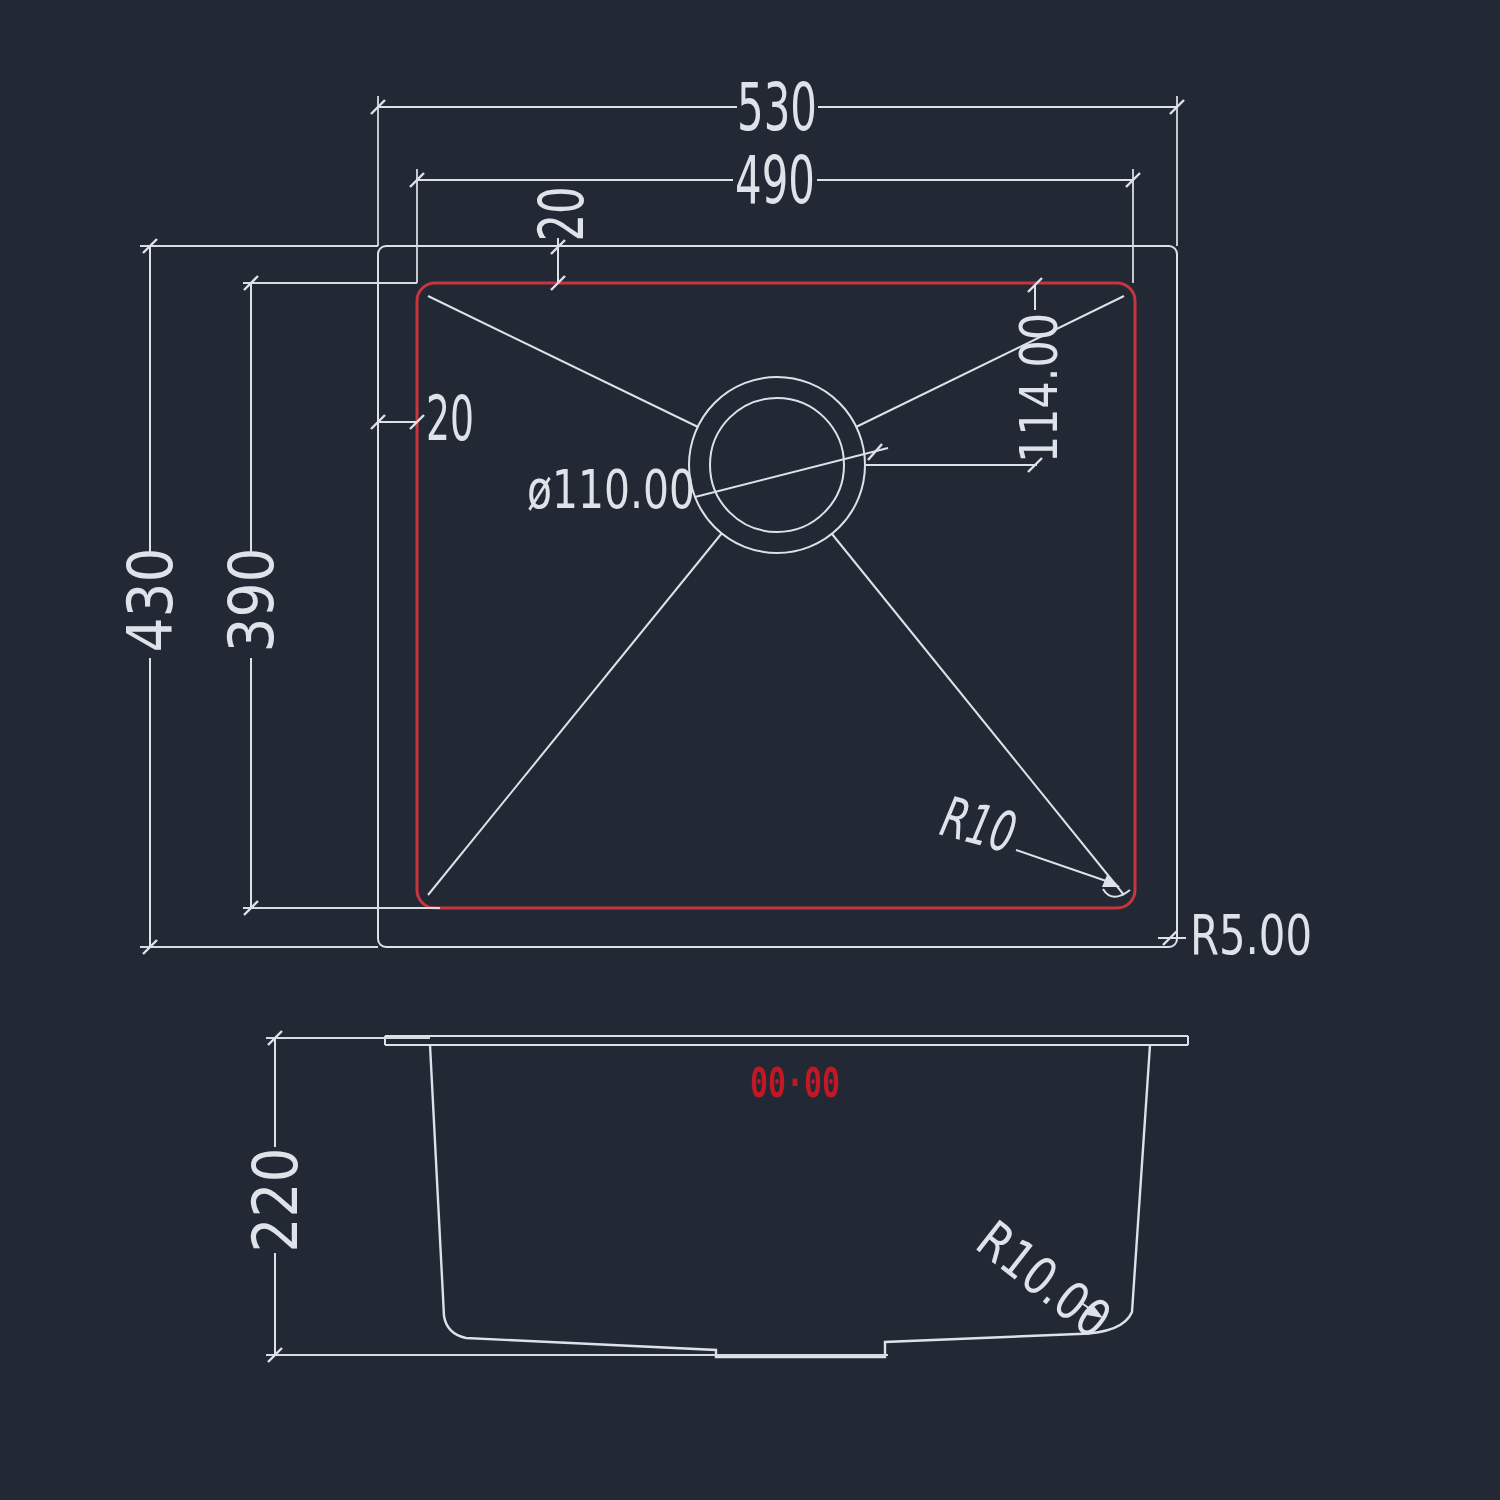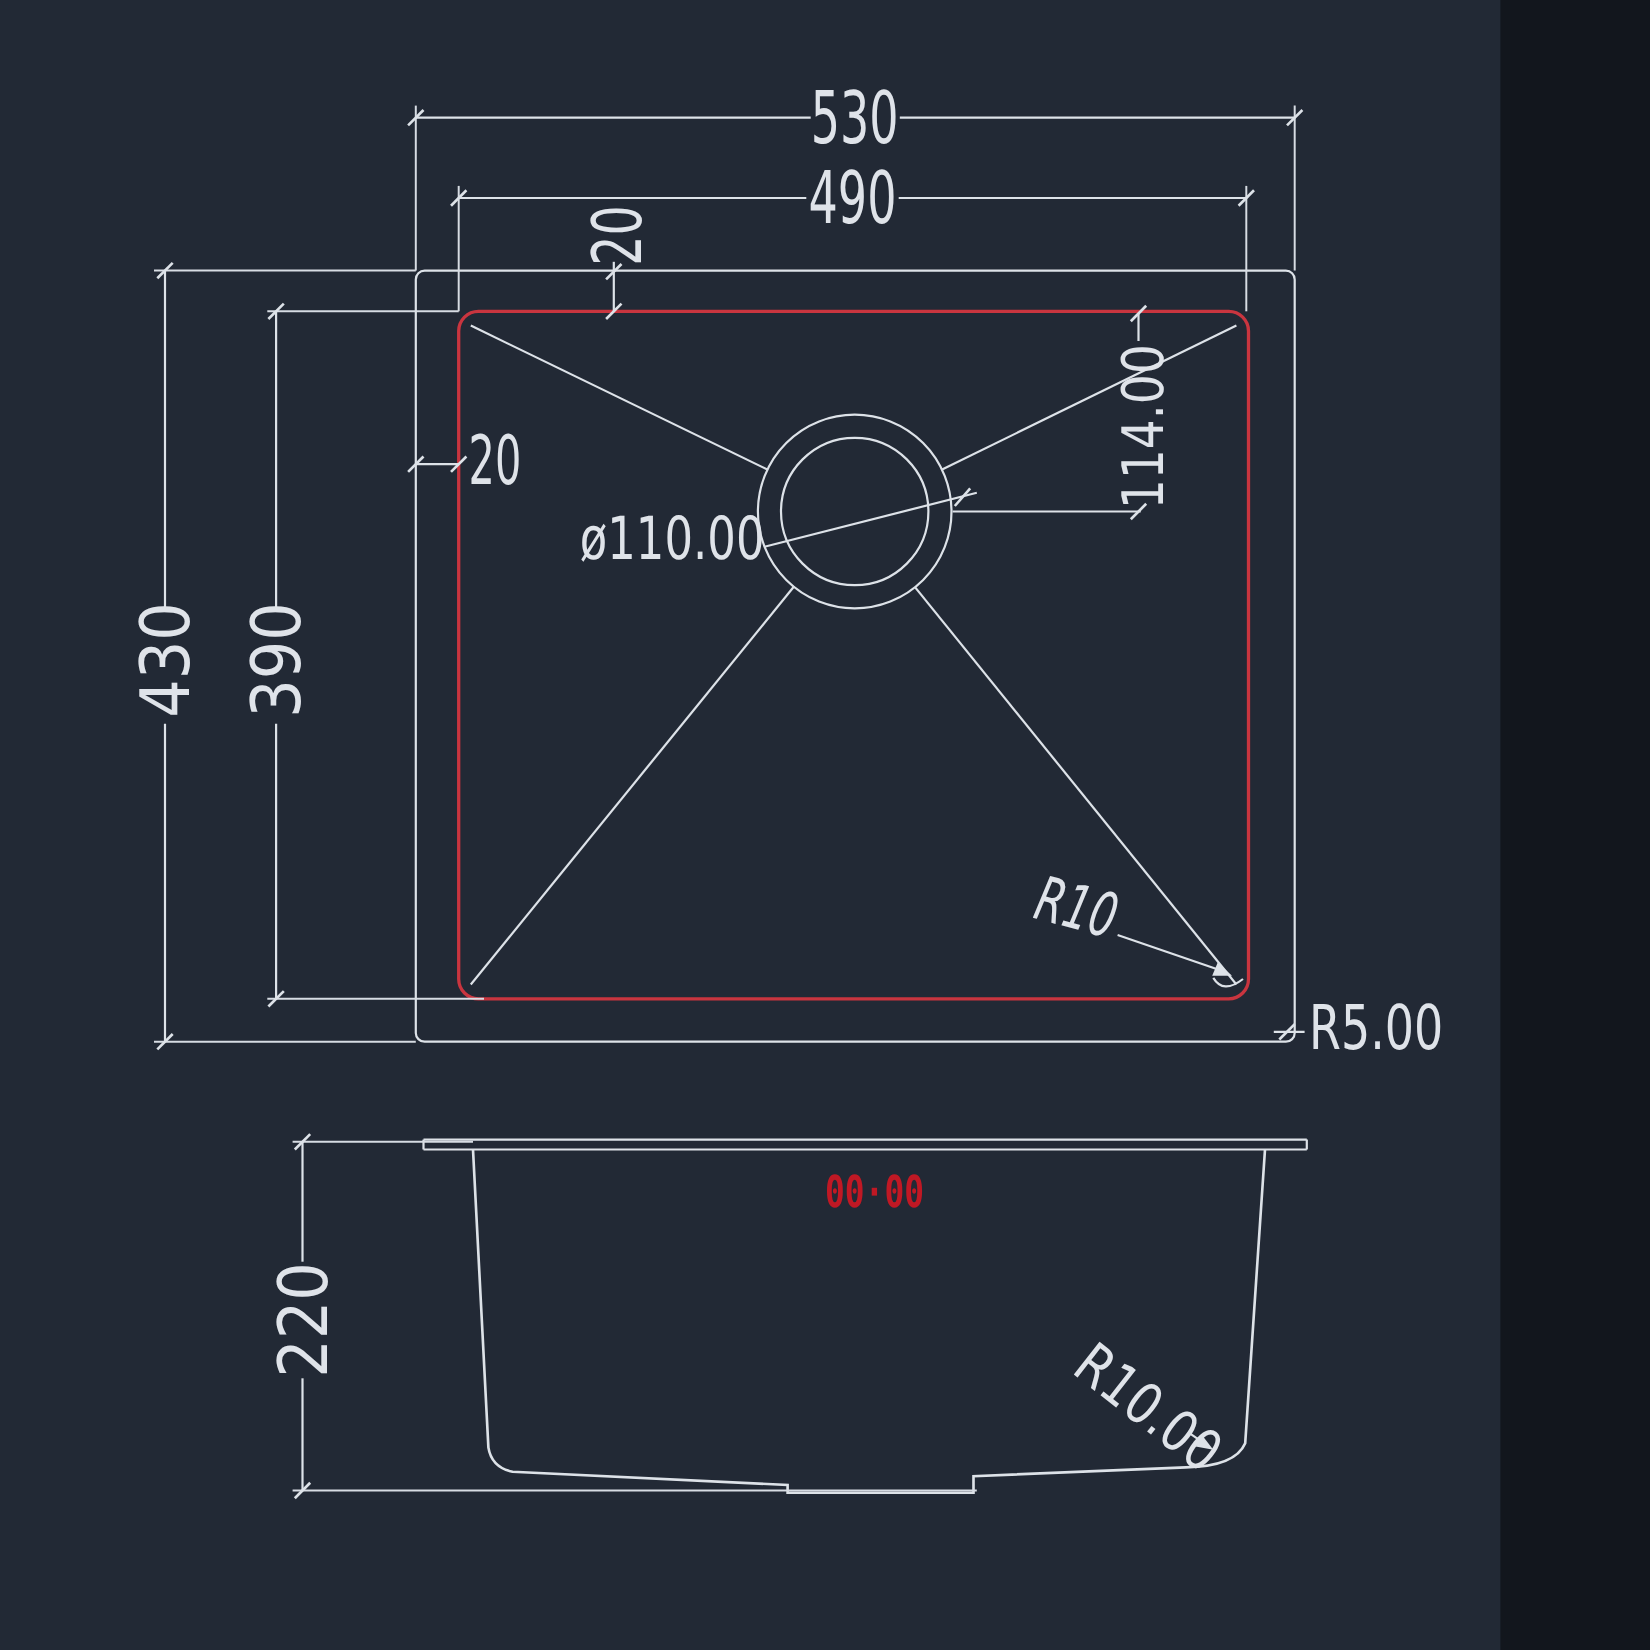--- a/index.html
+++ b/index.html
@@ -1,17 +1,17 @@
 <!DOCTYPE html>
 <html><head>
 <meta charset="utf-8">
 <style>
   html,body{margin:0;padding:0;background:#12161d;}
   .stage{
-    position:relative;width:1364px;height:1500px;
+    position:relative;width:1500px;height:1500px;
     background:#222935;overflow:hidden;
     font-family:"DejaVu Sans", sans-serif;
   }
   svg{position:absolute;left:0;top:0;}
   .w{stroke:#dde2e8;stroke-width:2;fill:none;stroke-linecap:butt;}
   .w-thin{stroke:#d7dce3;stroke-width:1.8;fill:none;}
   .r{stroke:#c9353f;stroke-width:3;fill:none;}
   .tick{stroke:#dde2e8;stroke-width:2.4;fill:none;}
   .t{fill:#dfe3e9;font-family:"DejaVu Sans", sans-serif;}
   .t-italic{font-style:italic;}

